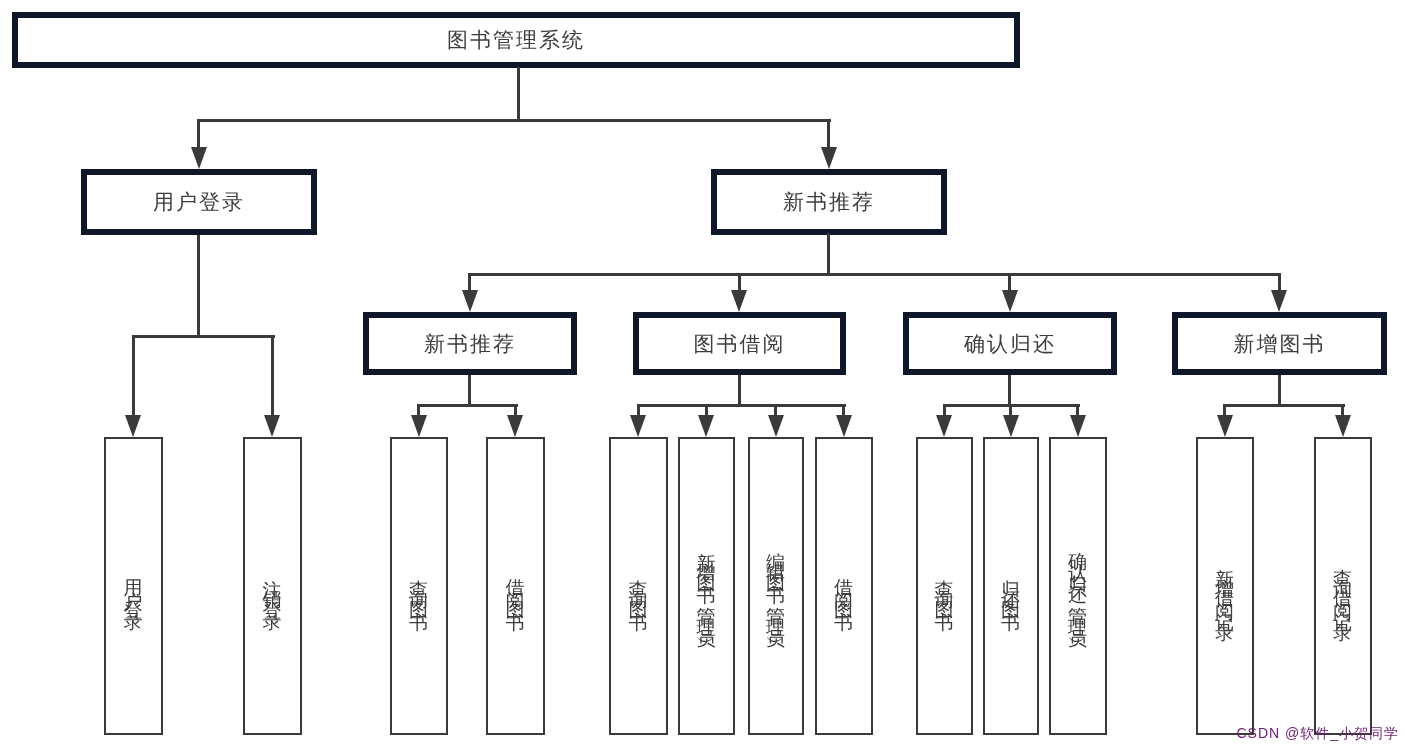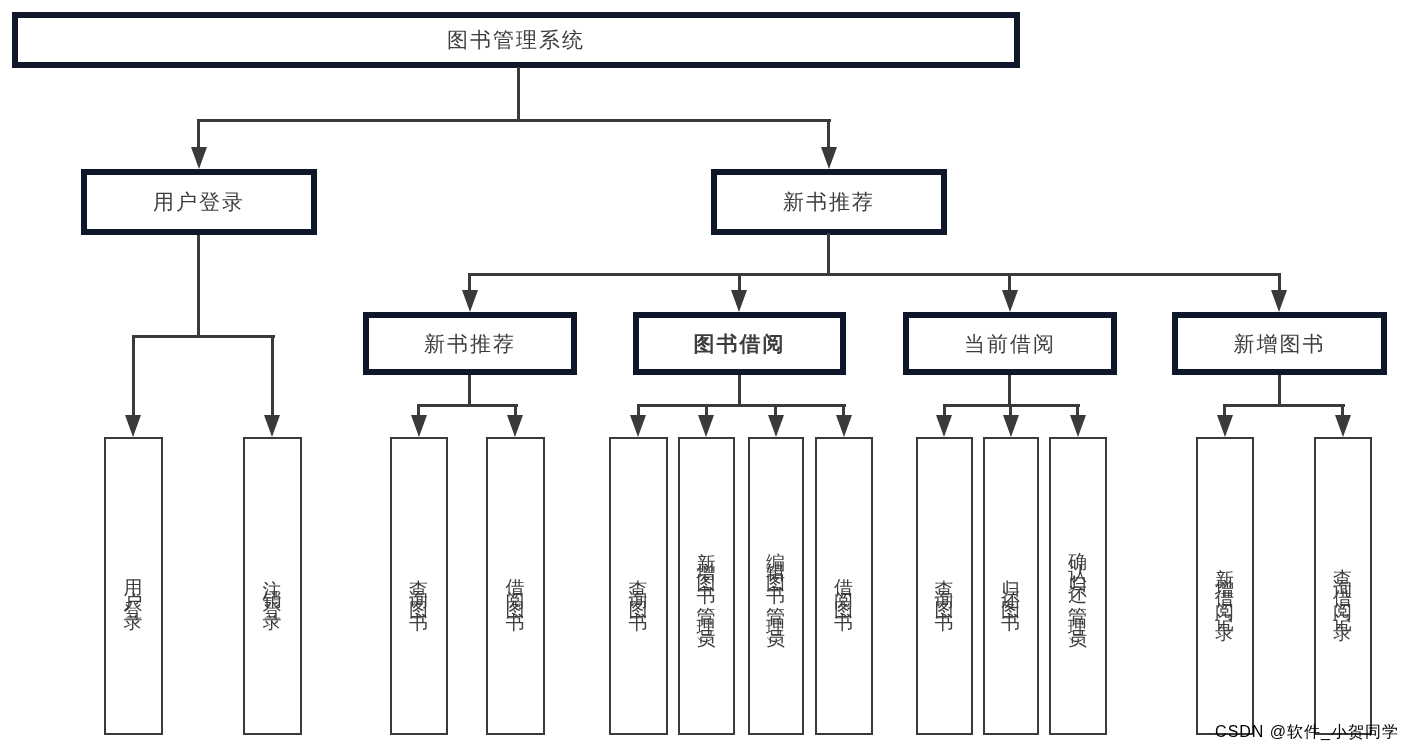--- a/index.html
+++ b/index.html
@@ -22,21 +22,21 @@
   }
   .vline{position:absolute;width:3px;background:#3a3a3a;}
   .hline{position:absolute;height:3px;background:#3a3a3a;}
   .arrow{
     position:absolute;width:0;height:0;
     border-left:8px solid transparent;border-right:8px solid transparent;
     border-top:22px solid #3a3a3a;
   }
   .watermark{
     position:absolute;right:6px;bottom:4px;z-index:10;
-    font-size:16px;color:#000000;letter-spacing:1px;white-space:nowrap;
+    font-size:14px;color:#701a75;letter-spacing:1px;white-space:nowrap;
   }
 </style>
 </head>
 <body>
 
 <div id="stage">
 
   <div class="hnode" style="left:12px;top:12px;width:1008px;height:56px;">图书管理系统</div>
 
   <div class="vline" style="left:517px;top:67px;height:54px;"></div>
@@ -61,22 +61,22 @@
   <div class="vline" style="left:468px;top:273px;height:20px;"></div>
   <div class="arrow" style="left:462px;top:290px;"></div>
   <div class="vline" style="left:738px;top:273px;height:20px;"></div>
   <div class="arrow" style="left:731px;top:290px;"></div>
   <div class="vline" style="left:1008px;top:273px;height:20px;"></div>
   <div class="arrow" style="left:1002px;top:290px;"></div>
   <div class="vline" style="left:1278px;top:273px;height:20px;"></div>
   <div class="arrow" style="left:1271px;top:290px;"></div>
 
   <div class="hnode" style="left:363px;top:312px;width:214px;height:63px;">新书推荐</div>
-  <div class="hnode" style="left:633px;top:312px;width:213px;height:63px;font-weight:bold;">图书借阅</div>
-  <div class="hnode" style="left:903px;top:312px;width:214px;height:63px;">当前借阅</div>
+  <div class="hnode" style="left:633px;top:312px;width:213px;height:63px;">图书借阅</div>
+  <div class="hnode" style="left:903px;top:312px;width:214px;height:63px;">确认归还</div>
   <div class="hnode" style="left:1172px;top:312px;width:215px;height:63px;">新增图书</div>
 
   <div class="vline" style="left:468px;top:375px;height:32px;"></div>
   <div class="hline" style="left:417px;top:404px;width:101px;"></div>
   <div class="vline" style="left:417px;top:404px;height:14px;"></div>
   <div class="arrow" style="left:411px;top:415px;"></div>
   <div class="vline" style="left:514px;top:404px;height:14px;"></div>
   <div class="arrow" style="left:507px;top:415px;"></div>
 
   <div class="vline" style="left:738px;top:375px;height:32px;"></div>

